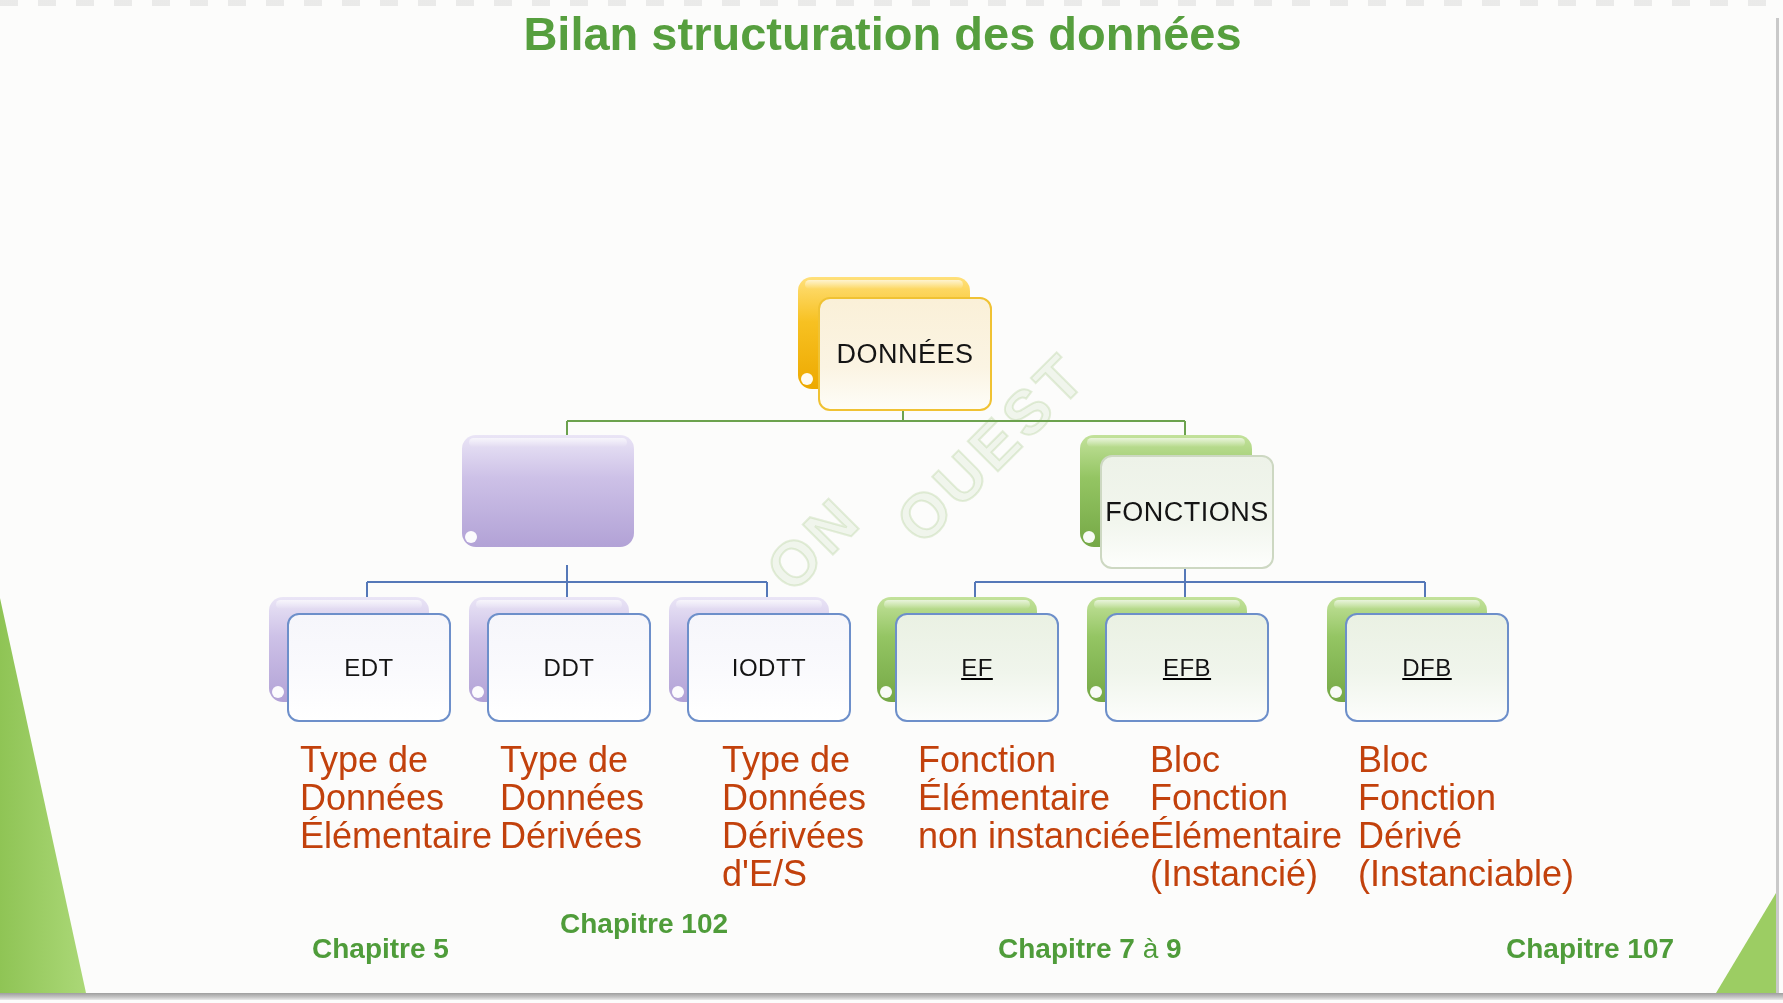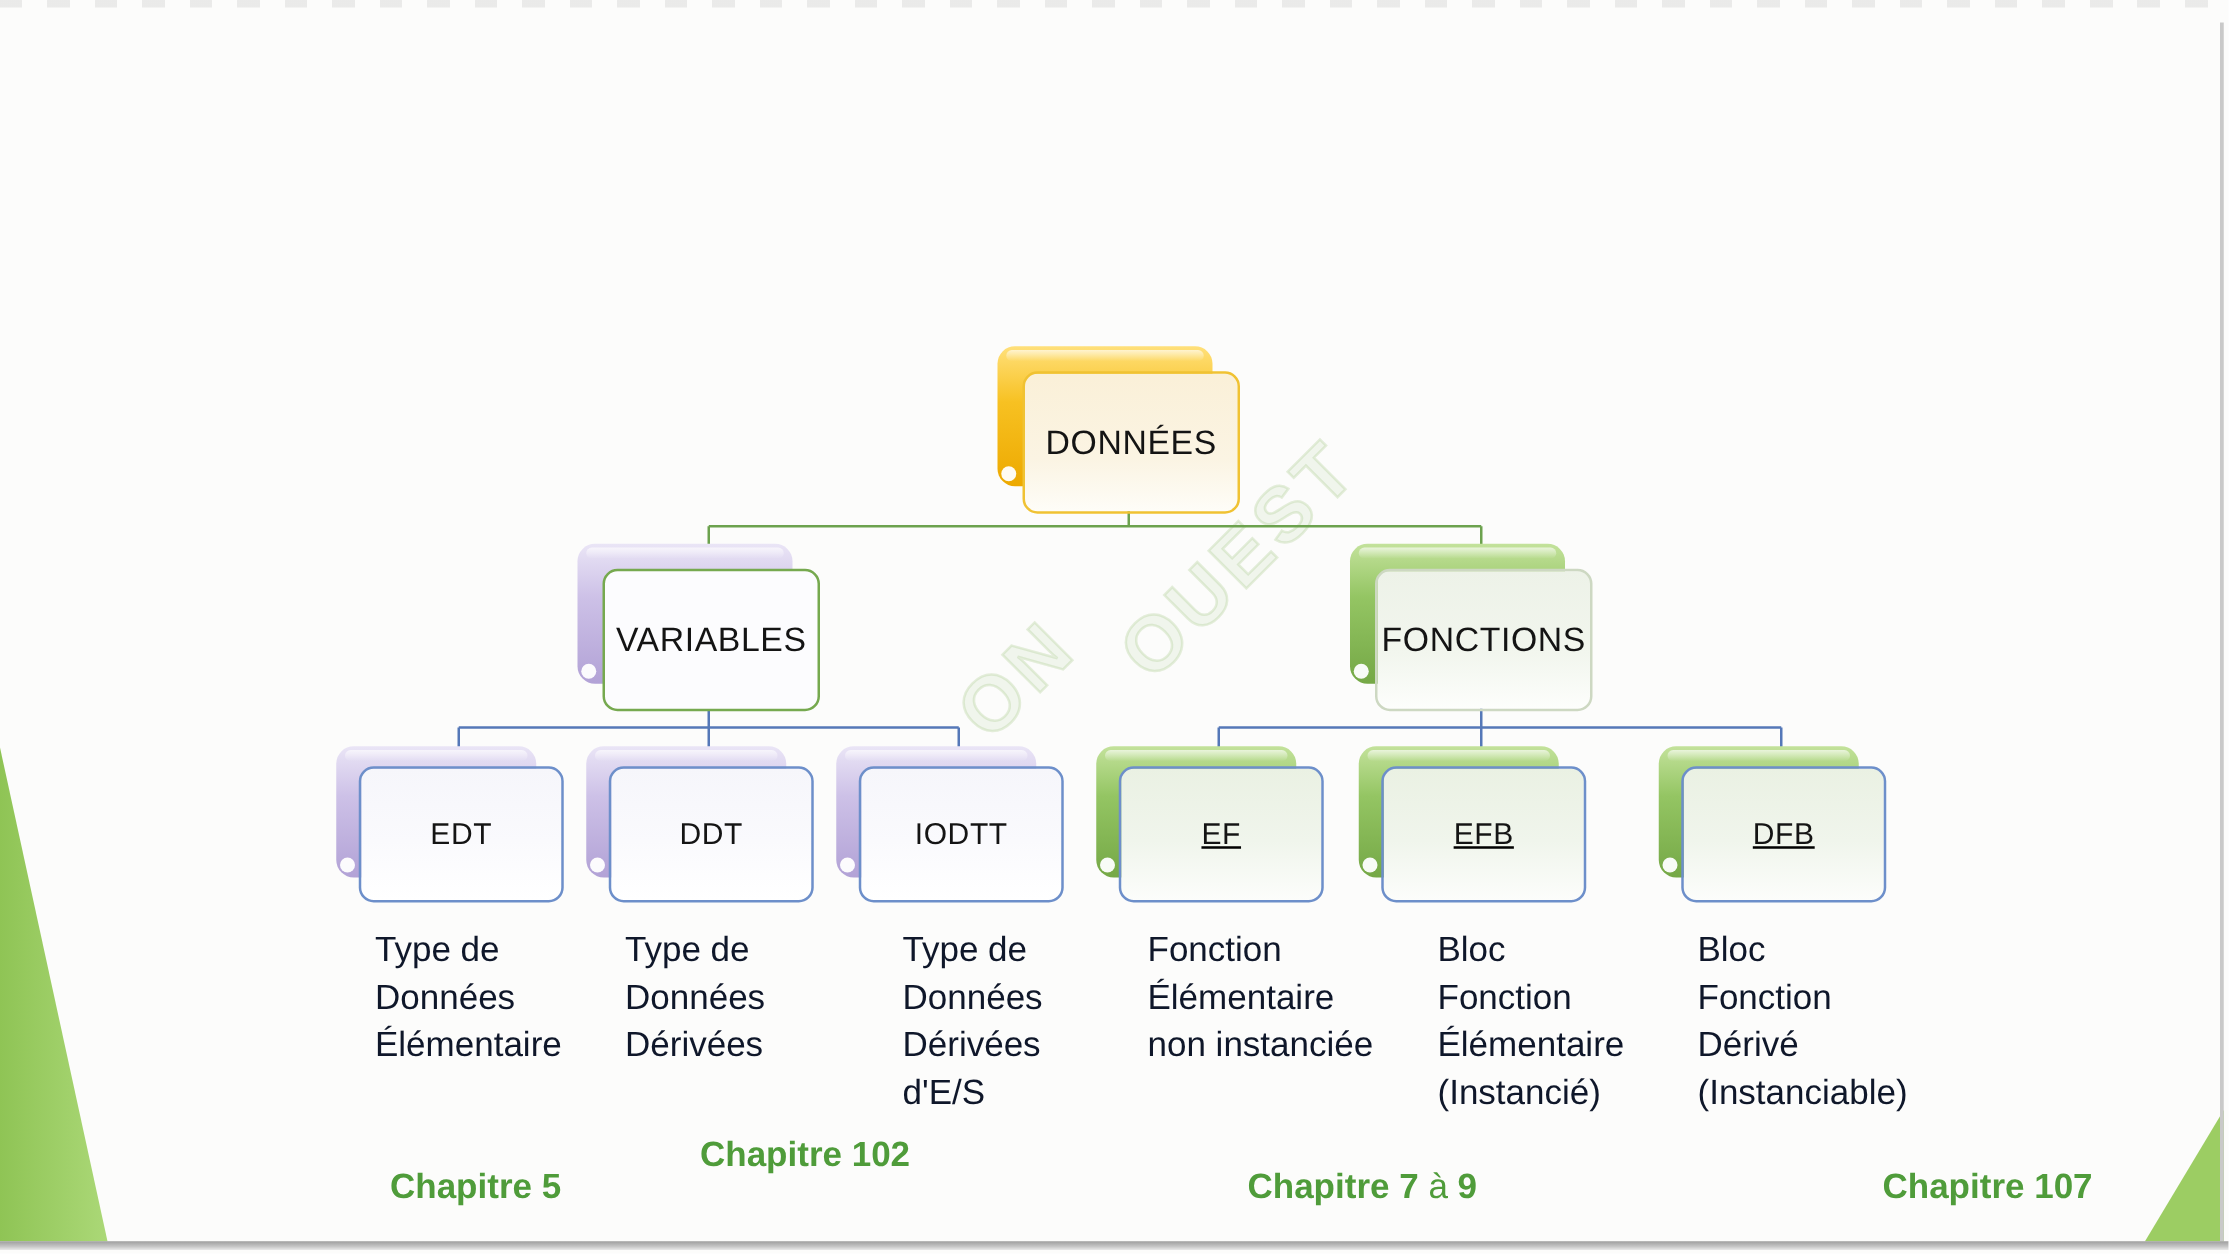--- a/index.html
+++ b/index.html
@@ -70,21 +70,21 @@
   .front-var{background:#fcfcfe;border:2px solid #76a94f;}
   .back-green{background:linear-gradient(180deg,#c3e29b 0%,#94c563 38%,#75a846 100%);}
   .front-fonc{background:linear-gradient(180deg,#edf2e8 0%,#f2f6ee 60%,#fdfefc 100%);
     border:2px solid #cdd8c2;}
   .front-purpleleaf{background:linear-gradient(180deg,#f6f6fb 0%,#fafafd 55%,#ffffff 100%);
     border:2px solid #6d8fca;}
   .front-greenleaf{background:linear-gradient(180deg,#eaf1e3 0%,#f0f5ec 55%,#fcfdfb 100%);
     border:2px solid #6d8fca;text-decoration:underline;}
 
   
-  .desc{position:absolute;font-size:28px;line-height:38px;color:#0f172a;}
+  .desc{position:absolute;font-size:36px;line-height:38px;color:#c2410c;}
   .desc-edt{left:300px;top:741px;}
   .desc-ddt{left:500px;top:741px;}
   .desc-iodtt{left:722px;top:741px;}
   .desc-ef{left:918px;top:741px;}
   .desc-efb{left:1150px;top:741px;}
   .desc-dfb{left:1358px;top:741px;}
 
   
   .chapter{position:absolute;font-size:28px;font-weight:bold;color:var(--chapter-green,#4f9c3a);white-space:nowrap;}
   .chapter .cr{font-weight:400;}
@@ -93,42 +93,40 @@
   .ch3{left:998px;top:933px;}
   .ch4{left:1459px;top:933px;margin-left:47px;}
 </style>
 </head>
 <body>
 
 <div class="slide">
 
   <div class="top-edge"></div>
 
+  <h1 class="title">Bilan structuration des données</h1>
 
   <div class="wm wm-on">ON</div>
   <div class="wm wm-ouest">OUEST</div>
 
   <svg class="layer" width="1783" height="1003">
     <path d="M903 407 V421 M567 421 H1185 M567 421 V447 M1185 421 V447" fill="none" style="stroke:var(--connector-green,#6ca24e)" stroke-width="2"></path>
     <path d="M567 565 V582 M367 582 H767 M367 582 V603 M567 582 V603 M767 582 V603
              M1185 565 V582 M975 582 H1425 M975 582 V603 M1185 582 V603 M1425 582 V603" fill="none" style="stroke:var(--connector-blue,#5578b8)" stroke-width="2"></path>
   </svg>
 
   <div class="node lvl12 n-root">
     <div class="back back-yellow"></div>
     <div class="front front-yellow">
       <span class="node-label">DONNÉES</span>
     </div>
   </div>
 
   <div class="node lvl12 n-var">
     <div class="back back-purple"></div>
-    <div class="front front-var">
-      <span class="node-label">VARIABLES</span>
-    </div>
   </div>
   <div class="node lvl12 n-fonc">
     <div class="back back-green"></div>
     <div class="front front-fonc">
       <span class="node-label">FONCTIONS</span>
     </div>
   </div>
 
   <div class="node leaf n-edt">
     <div class="back back-purple"></div>

